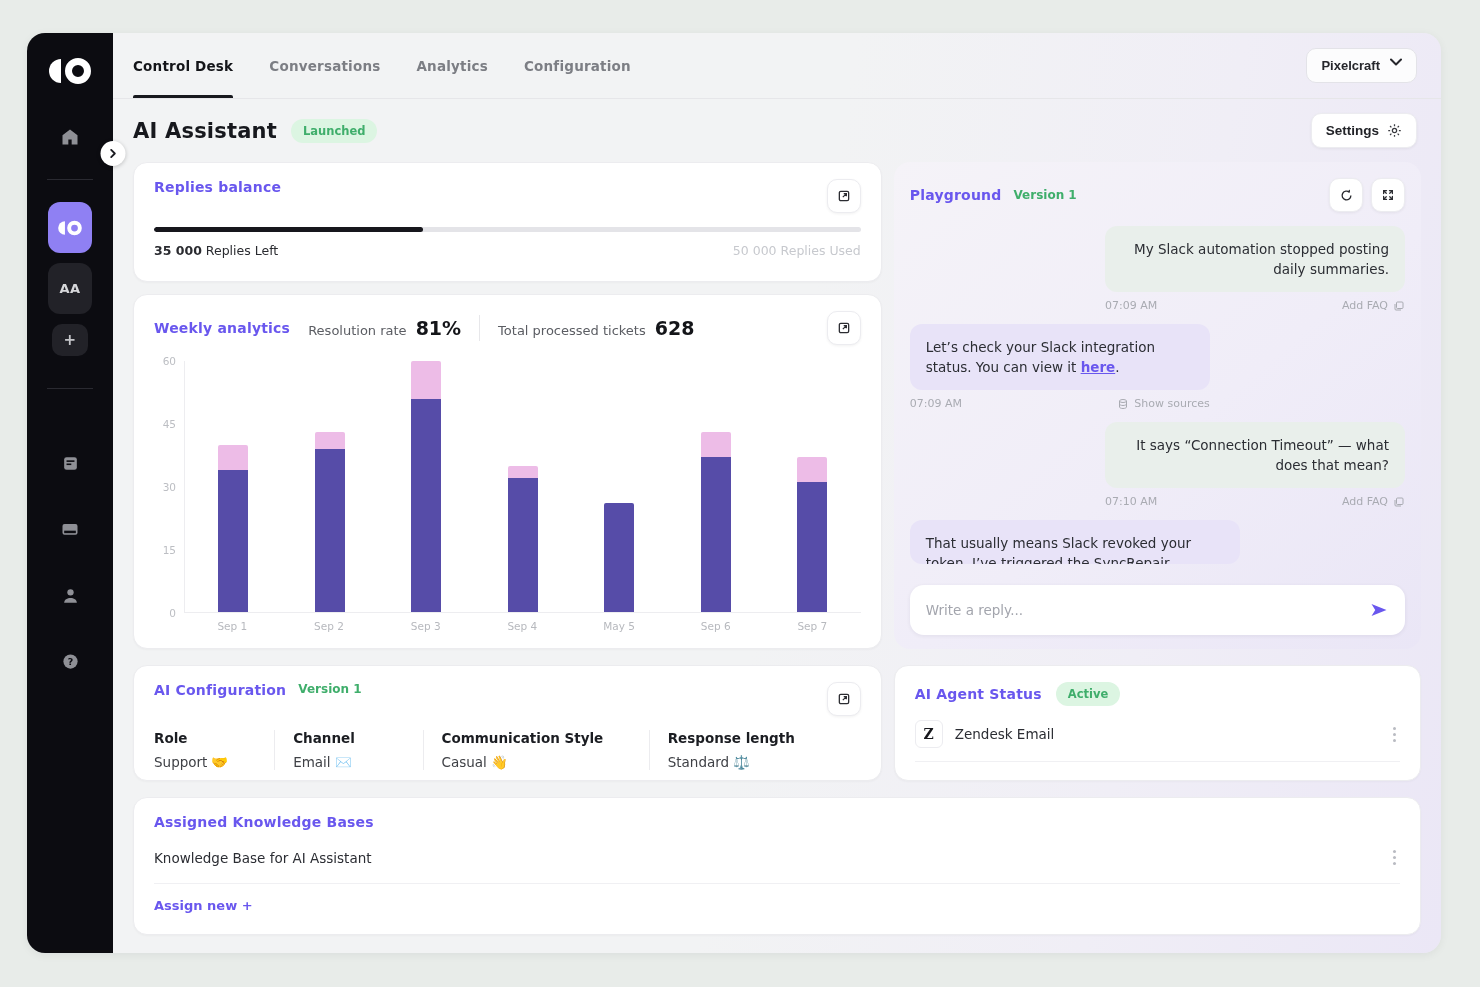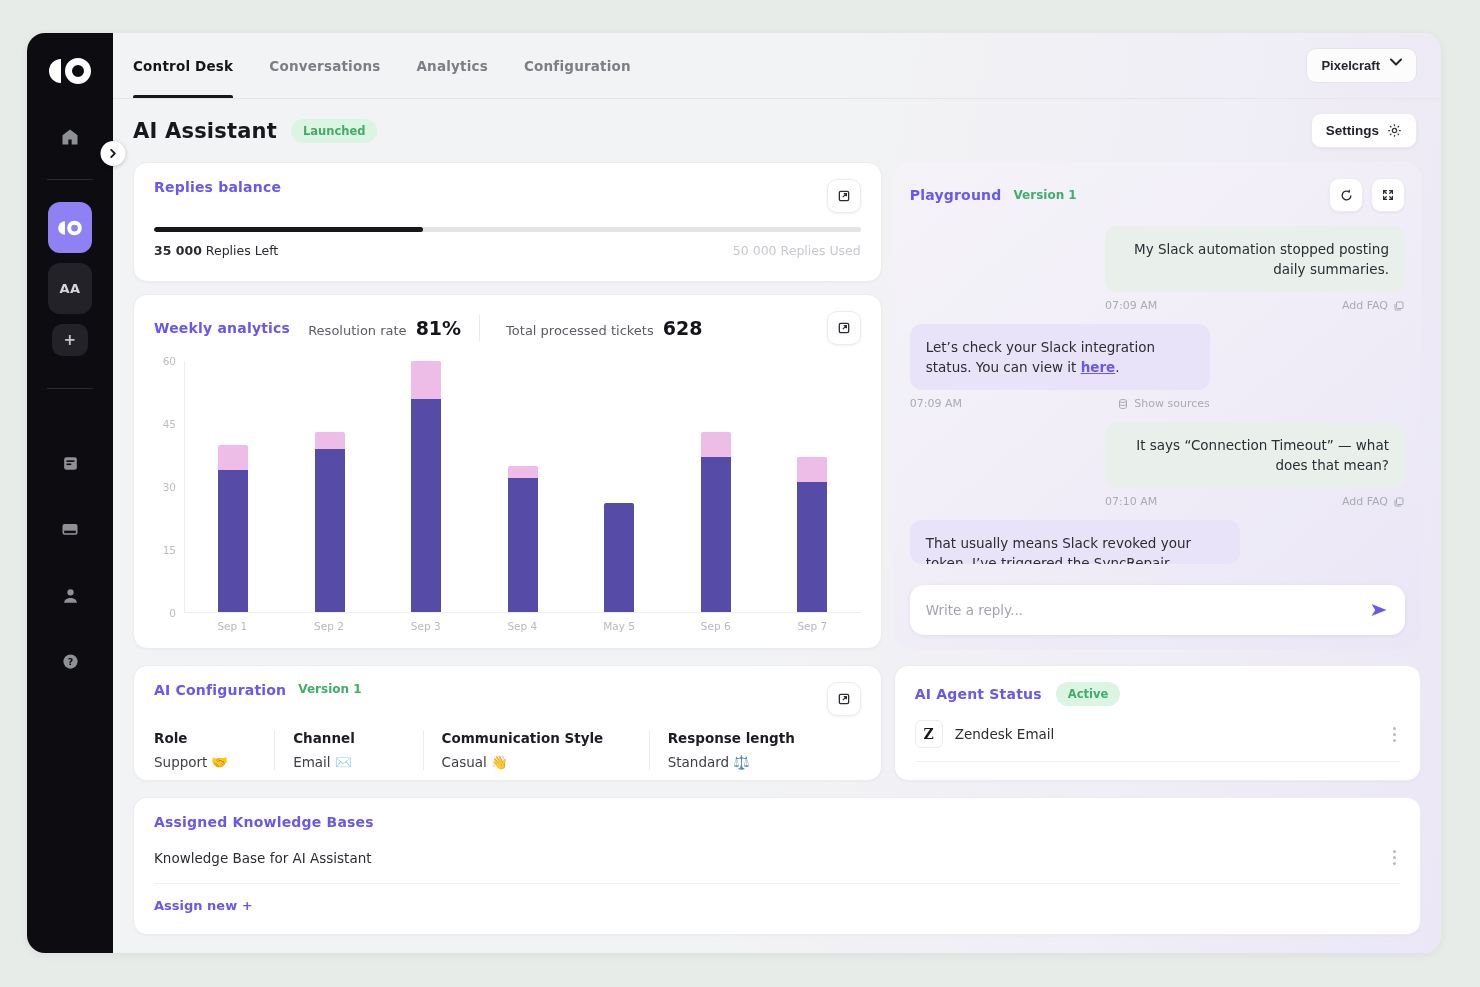--- a/index.html
+++ b/index.html
@@ -101,21 +101,21 @@
   .card-replies { height:120px; }
   .progress-track { margin-top:14px; height:5px; background:#e4e4e8; border-radius:99px; overflow:hidden; }
   .progress-fill { height:100%; background:#17171d; border-radius:99px; }
   .replies-labels { display:flex; margin-top:11px; font-size:12.5px; }
   .replies-left b { font-weight:800; }
   .replies-left { color:#2a2b30; }
   .replies-used { margin-left:auto; color:#c7c9ce; }
   
   .card-weekly { height:355px; margin-top:12px; display:flex; flex-direction:column; }
   .weekly-head { display:flex; align-items:center; }
-  .stat { display:flex; align-items:baseline; gap:9px;margin-left:8px; }
+  .stat { display:flex; align-items:baseline; gap:9px; }
   .stat-label { font-size:13px; color:#5b5d63; }
   .stat-value { font-size:19px; font-weight:800; color:#141519; }
   .stat-sep { width:1px; height:26px; background:#e7e7ea; margin:0 18px; }
   .weekly-head .stat:first-of-type { margin-left:18px; }
   .chart { display:flex; margin-top:16px; flex:1; }
   .yaxis { width:30px; position:relative; flex:0 0 30px; }
   .ytick {
     position:absolute; right:8px; transform:translateY(50%);
     font-size:10.5px; color:#bcbec3;
   }

